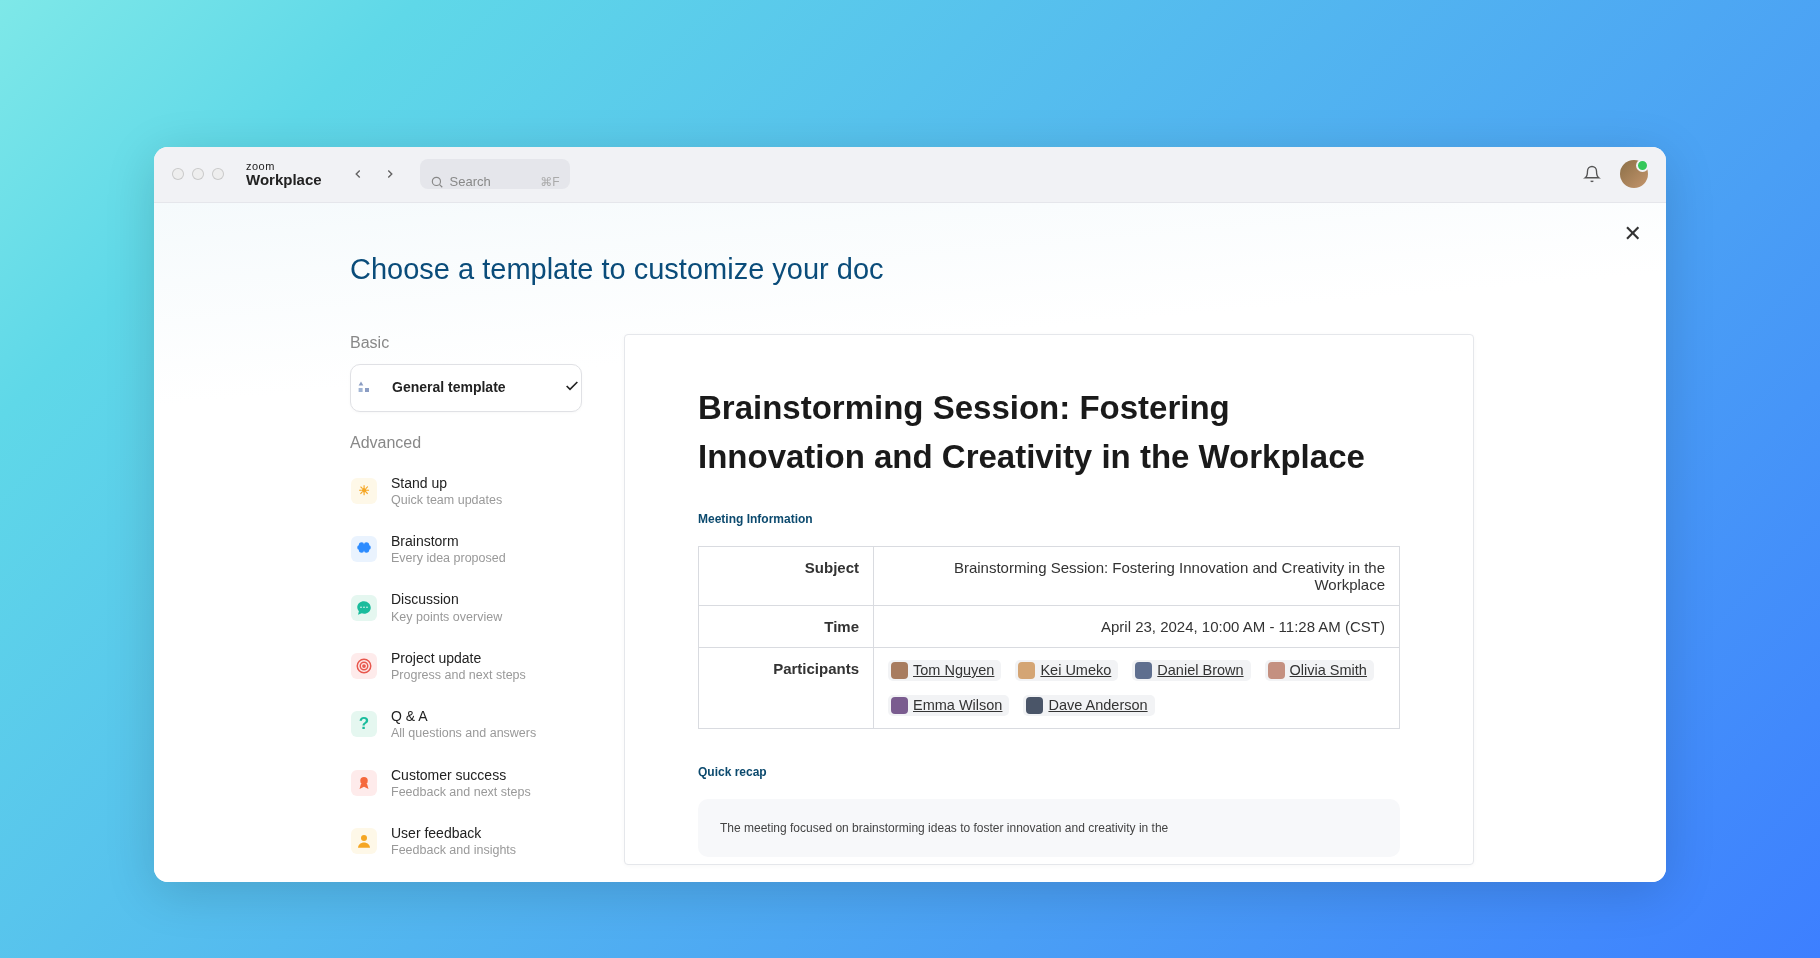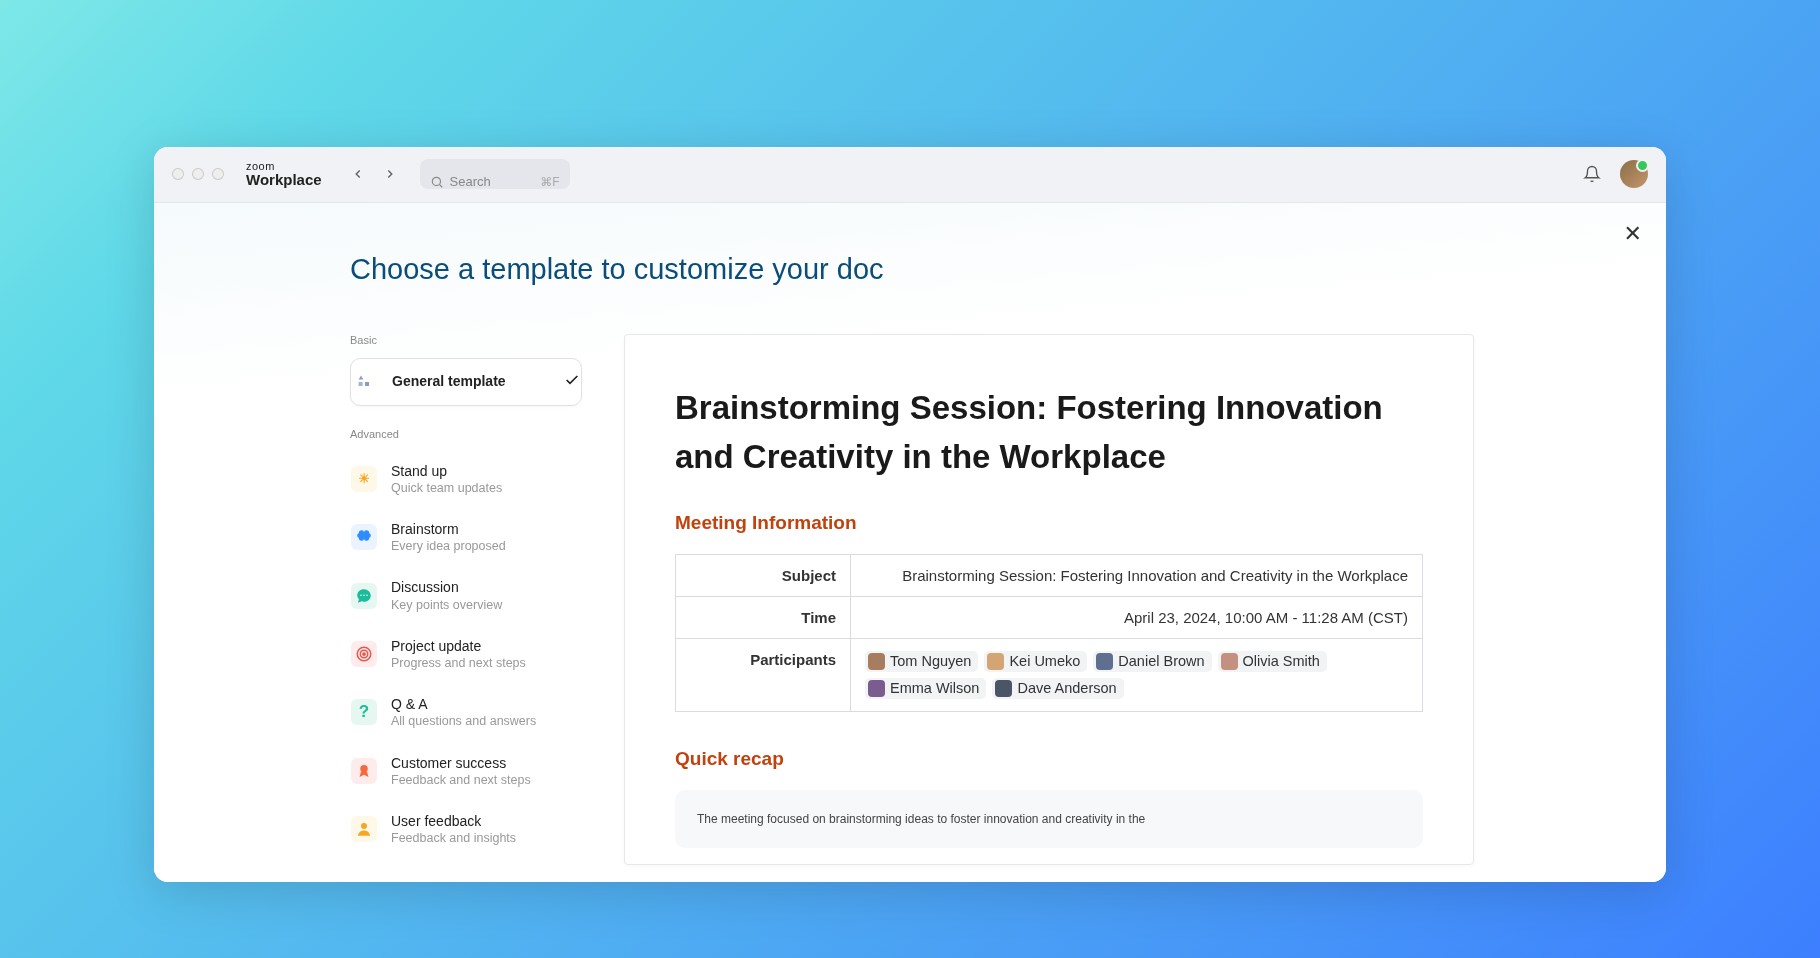--- a/index.html
+++ b/index.html
@@ -48,48 +48,48 @@
     .avatar { width: 28px; height: 28px; border-radius: 50%; background: linear-gradient(135deg,#8b6f47,#c4956c); position: relative; }
     .avatar::after { content: ''; position: absolute; top: -1px; right: -1px; width: 9px; height: 9px; background: #34c759; border-radius: 50%; border: 2px solid #f1f2f5; }
     
     .content-area { position: relative; height: calc(100% - 56px); background: linear-gradient(175deg, #f5fafc 0%, #fff 25%, #fff 100%); }
     .close-x { position: absolute; top: 18px; right: 24px; font-size: 22px; color: #333; cursor: pointer; font-weight: 300; }
     .page-title { font-size: 29px; font-weight: 400; color: #0a4c7a; padding: 50px 0 0 196px; }
     
     .layout { display: flex; padding: 48px 0 0 196px; gap: 42px; height: calc(100% - 100px); }
     
     .sidebar { width: 232px; flex-shrink: 0; }
-    .section-label { font-size: 11px; color: #888; margin-bottom: 12px; font-weight: 400; }
+    .section-label { font-size: 16px; color: #888; margin-bottom: 12px; font-weight: 400; }
     .template-item { display: flex; align-items: center; gap: 14px; padding: 10px 1px; border-radius: 10px; cursor: pointer; margin-bottom: 4px; }
     .template-item.selected { border: 1px solid #e0e1e5; background: #fff; box-shadow: 0 1px 3px rgba(0,0,0,0.03); }
     .template-item .ticon { width: 26px; height: 26px; border-radius: 6px; display: flex; align-items: center; justify-content: center; font-size: 13px; font-weight: 600; flex-shrink: 0; }
     .template-item .tdetails { flex: 1; }
     .template-item .tname { font-size: 14px; color: #222; font-weight: 500; line-height: 1.3; }
     .template-item .tdesc { font-size: 12.5px; color: #999; line-height: 1.3; }
     .template-item.selected .tname { font-weight: 600; }
     .template-item .check { color: #222; }
     
     .ic-general { background: #fff; }
     .ic-general svg { width: 16px; height: 16px; }
     .ic-11 { background: #eaf3fe; color: #2d8cff; }
     .ic-sun { background: #fef8e8; color: #f5a623; }
     .ic-brain { background: #eaf3fe; color: #2d8cff; }
     .ic-target { background: #feebeb; color: #e8574d; }
     .ic-chat { background: #e5f7f0; color: #1abc9c; }
     .ic-qa { background: #e5f7f0; color: #1abc9c; }
     .ic-ribbon { background: #feebeb; color: #f5693d; }
     .ic-user { background: #fef8e8; color: #f5a623; }
     
-    .doc-preview { background: #fff; border-radius: 4px; border: 1px solid #e5e7eb; flex: 1; max-width: 850px; padding: 48px 50px; box-shadow: 0 1px 4px rgba(0,0,0,0.03); overflow: hidden; }
+    .doc-preview { background: #fff; border-radius: 4px; border: 1px solid #e5e7eb; flex: 1; max-width: 850px; padding: 48px 73px; box-shadow: 0 1px 4px rgba(0,0,0,0.03); overflow: hidden; }
     .doc-title { font-size: 33px; font-weight: 700; color: #1a1a1a; line-height: 1.5; margin-bottom: 30px; }
-    .doc-h2 { font-size: 19px; font-weight: 700; color: #c2410c; margin-bottom: 20px; }
+    .doc-h2 { font-size: 12px; font-weight: 700; color: #0c4a6e; margin-bottom: 20px; }
     .info-table { width: 100%; border-collapse: collapse; border: 1px solid #d9dbe0; margin-bottom: 36px; }
     .info-table th, .info-table td { border: 1px solid #d9dbe0; padding: 12px 14px; text-align: right; vertical-align: top; font-size: 15px; color: #333; }
     .info-table th { width: 175px; font-weight: 600; }
-    .chips { display: flex; flex-wrap: wrap; gap: 6px; }
+    .chips { display: flex; flex-wrap: wrap; gap: 14px; text-decoration: underline; }
     .chip { display: inline-flex; align-items: center; gap: 5px; background: #f2f3f5; border-radius: 5px; padding: 2px 7px 2px 3px; font-size: 14.5px; color: #333; }
     .chip .cav { width: 17px; height: 17px; border-radius: 4px; }
     .recap-box { background: #f7f8fa; border-radius: 10px; padding: 20px 22px; font-size: 12px; color: #444; line-height: 1.5; }
   </style>
 </head>
 <body>
 
 <div class="app-window">
   <div class="titlebar">
     <div class="traffic-lights">

